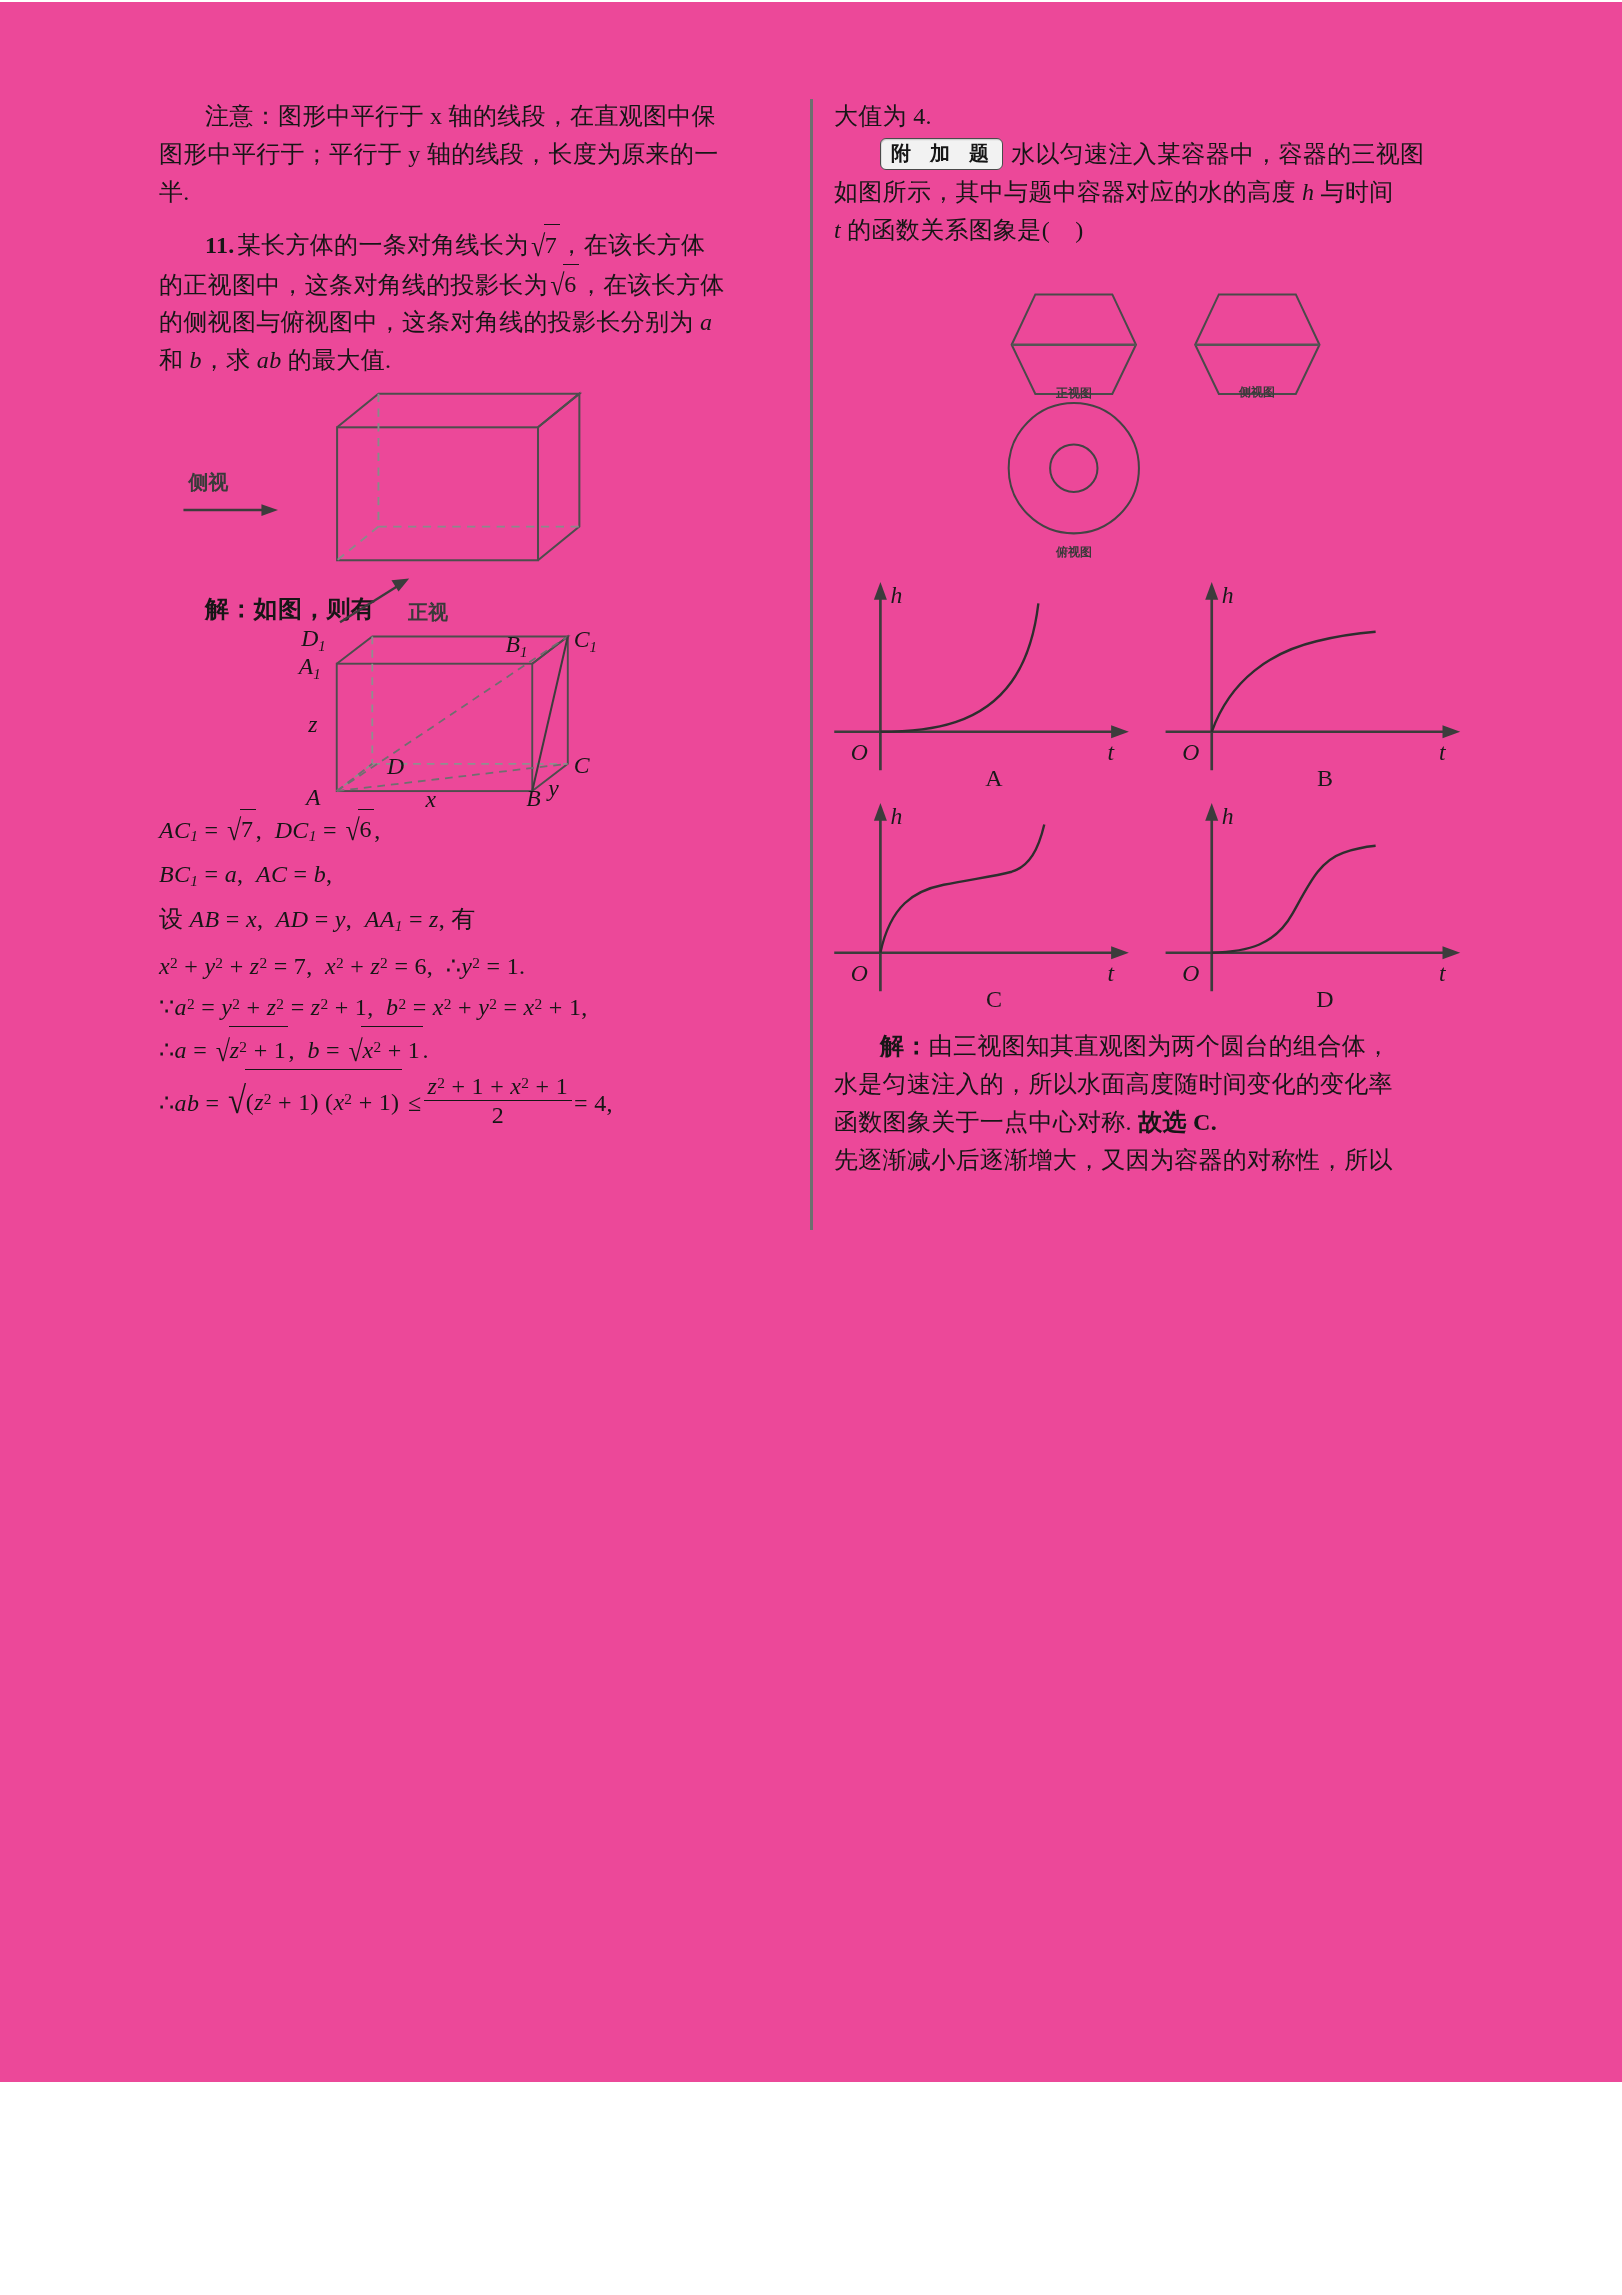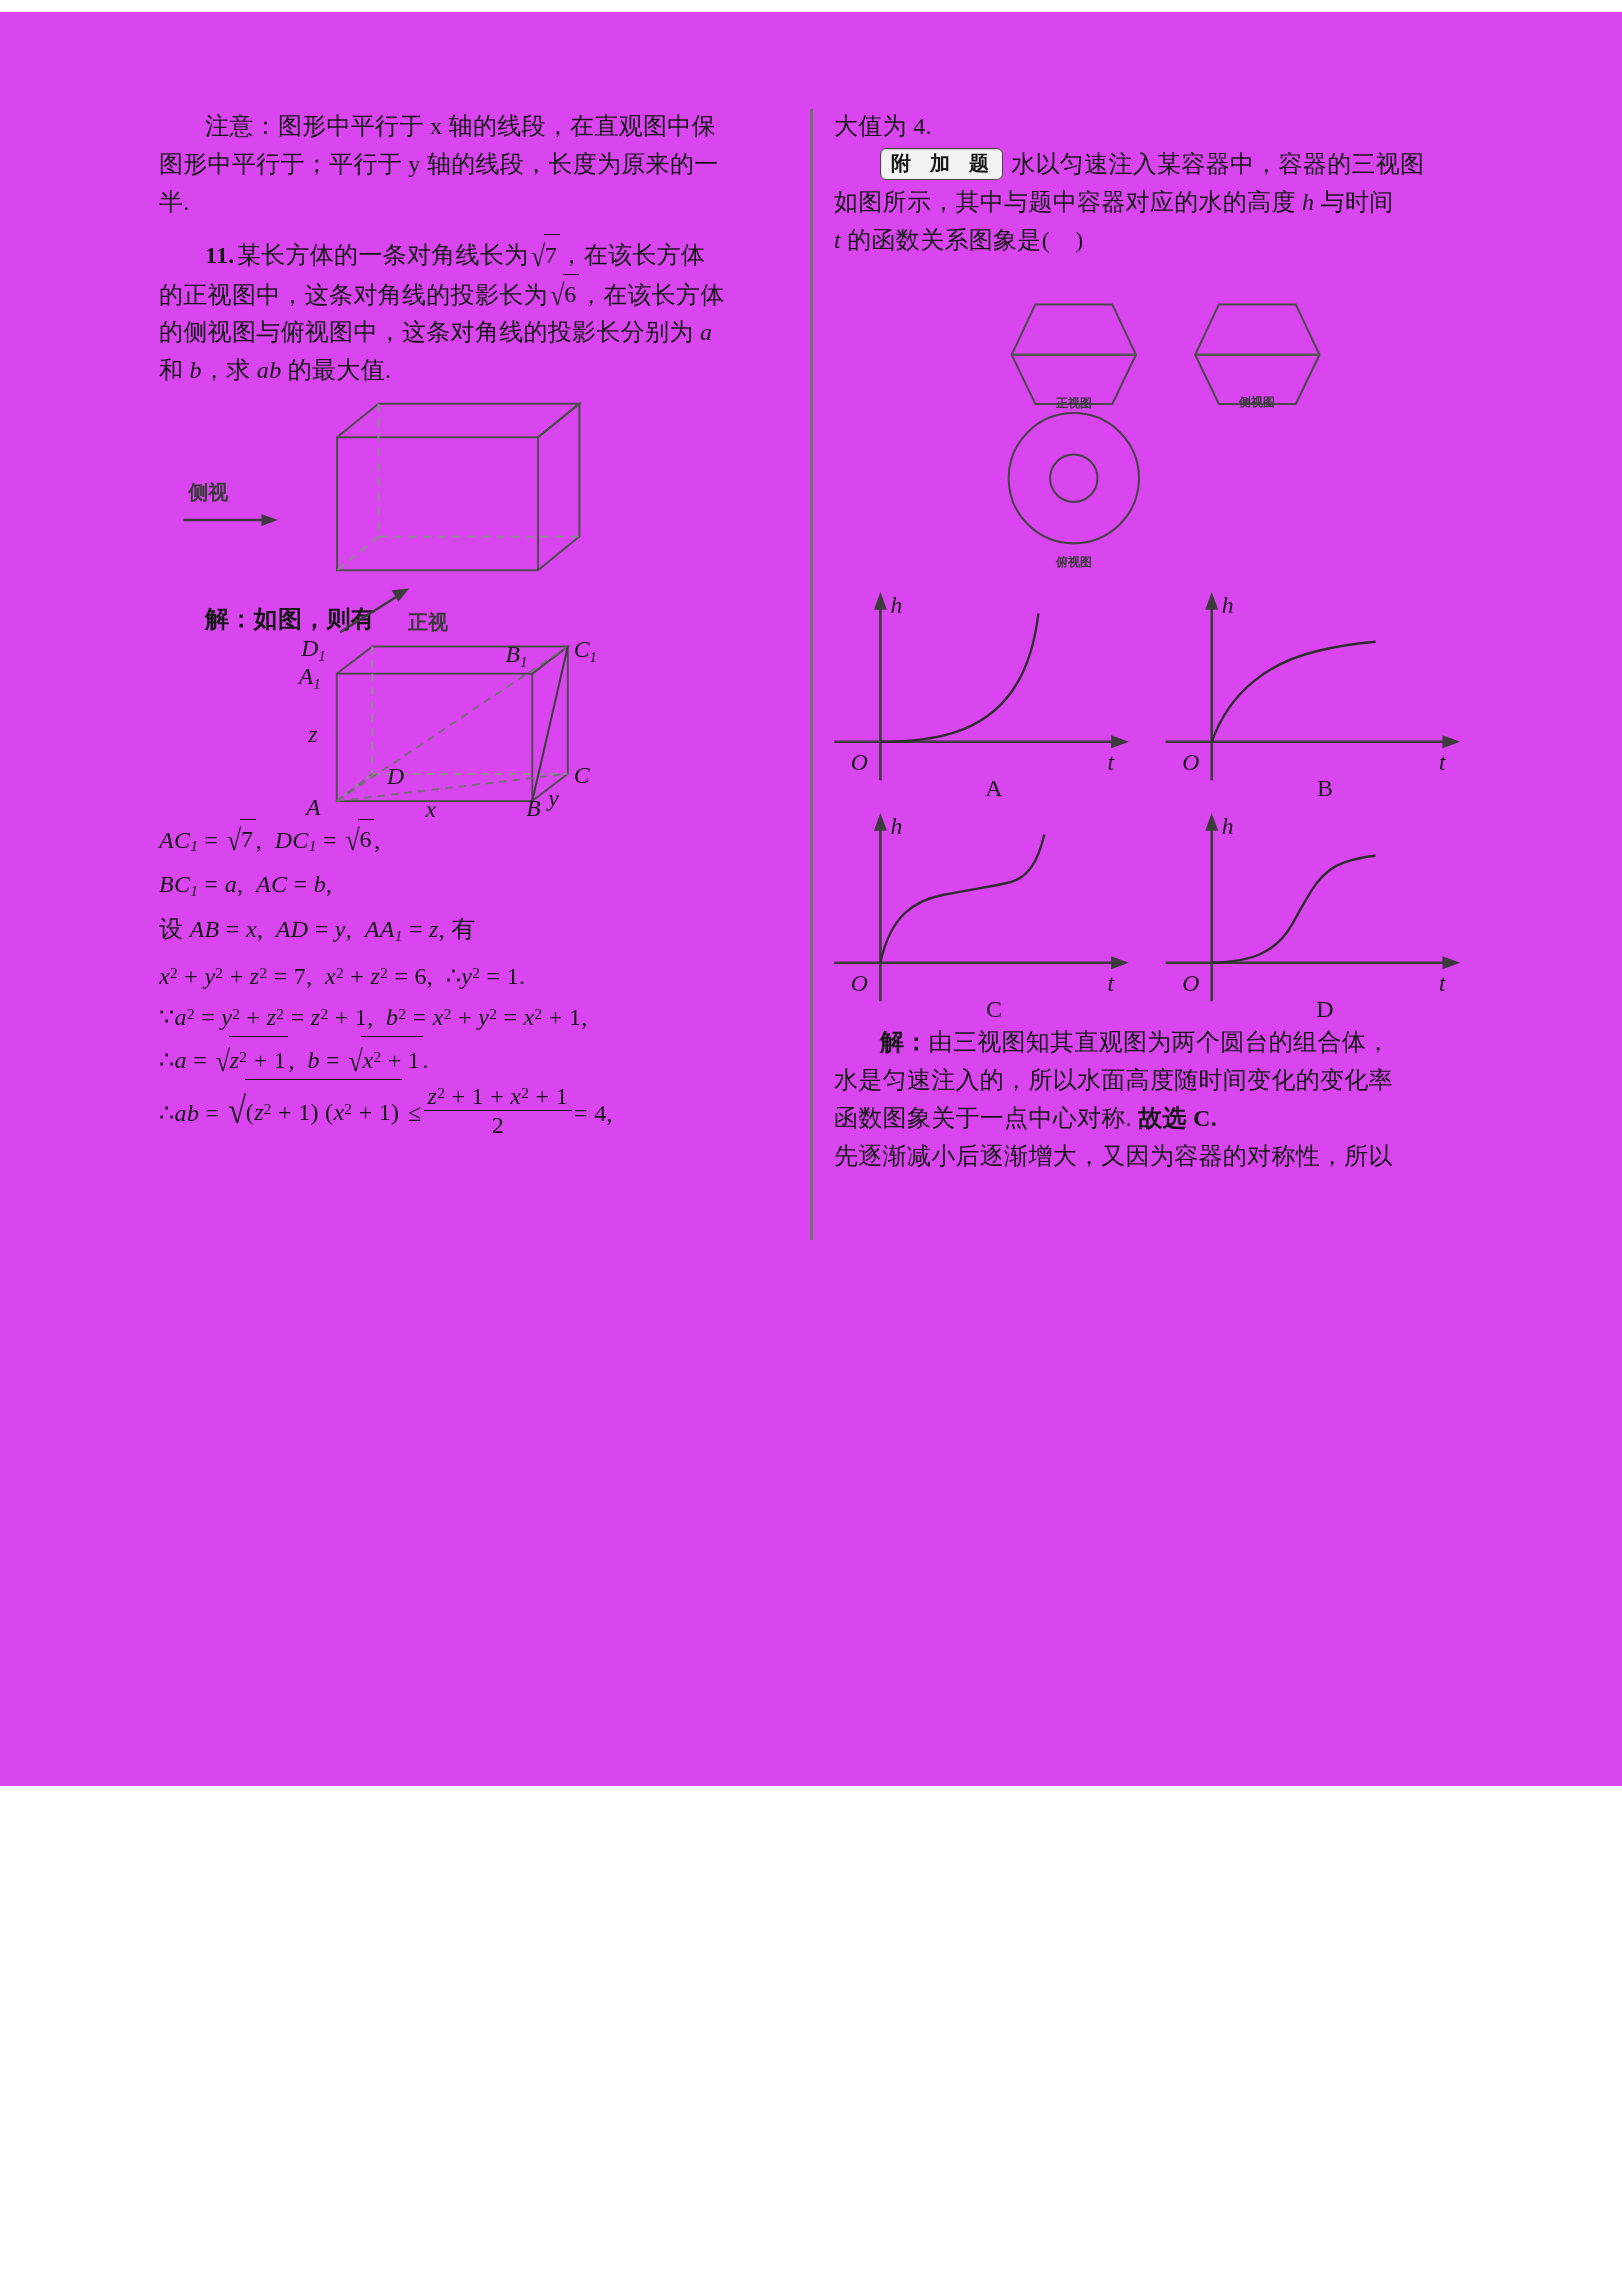--- a/index.html
+++ b/index.html
@@ -2,21 +2,21 @@
 <html style="font-size:9.5px"><head>
 <meta charset="utf-8">
 <style>
   html,body{margin:0;padding:0;background:#ffffff;}
   body{
     width:1623px;height:2295px;position:relative;
     font-family:"Liberation Serif","DejaVu Serif",serif;
     color:#1a1a1a;
     -webkit-font-smoothing:antialiased;
   }
-  .page{position:absolute;left:0;top:12px;width:1623px;height:1774px;background:#d946ef;overflow:hidden;}
+  .page{position:absolute;left:0;top:2px;width:1623px;height:2080px;background:#ec4899;overflow:hidden;}
 
   
   .col{position:absolute;top:95px;}
   .col-left{left:159px;width:628px;}
   .col-right{left:834px;width:675px;}
 
   .divider{
     position:absolute;left:810px;top:97px;width:3px;height:1131px;
     background:#6f6f6f;
   }
@@ -300,21 +300,21 @@
           <path d="M78,265 C140,263 185,252 215,198 C243,148 260,110 300,96 C325,87 345,85 355,84" fill="none" stroke="#2e2e2e" stroke-width="4"></path>
           <text x="28" y="312" font-family="Liberation Serif, serif" font-style="italic" font-size="40" fill="#1a1a1a">O</text>
           <text x="462" y="312" font-family="Liberation Serif, serif" font-style="italic" font-size="40" fill="#1a1a1a">t</text>
           <text x="95" y="48" font-family="Liberation Serif, serif" font-style="italic" font-size="40" fill="#1a1a1a">h</text>
         </g>
       </svg>
       <div style="position:absolute;left:83px;top:188px;width:154px;" class="optlabel">C</div>
       <div style="position:absolute;left:414px;top:188px;width:154px;" class="optlabel">D</div>
     </div>
 
-    <div class="ln ind" style="margin-top:4px">
+    <div class="ln ind" style="margin-top:18px">
       <span class="b">解：</span>由三视图知其直观图为两个圆台的组合体，
     </div>
     <div class="ln">水是匀速注入的，所以水面高度随时间变化的变化率</div>
     <div class="ln">
       函数图象关于一点中心对称. <span class="b">故选 <span>C</span>.</span>
     </div>
     <div class="ln">先逐渐减小后逐渐增大，又因为容器的对称性，所以</div>
 
   </div>
 </div>

